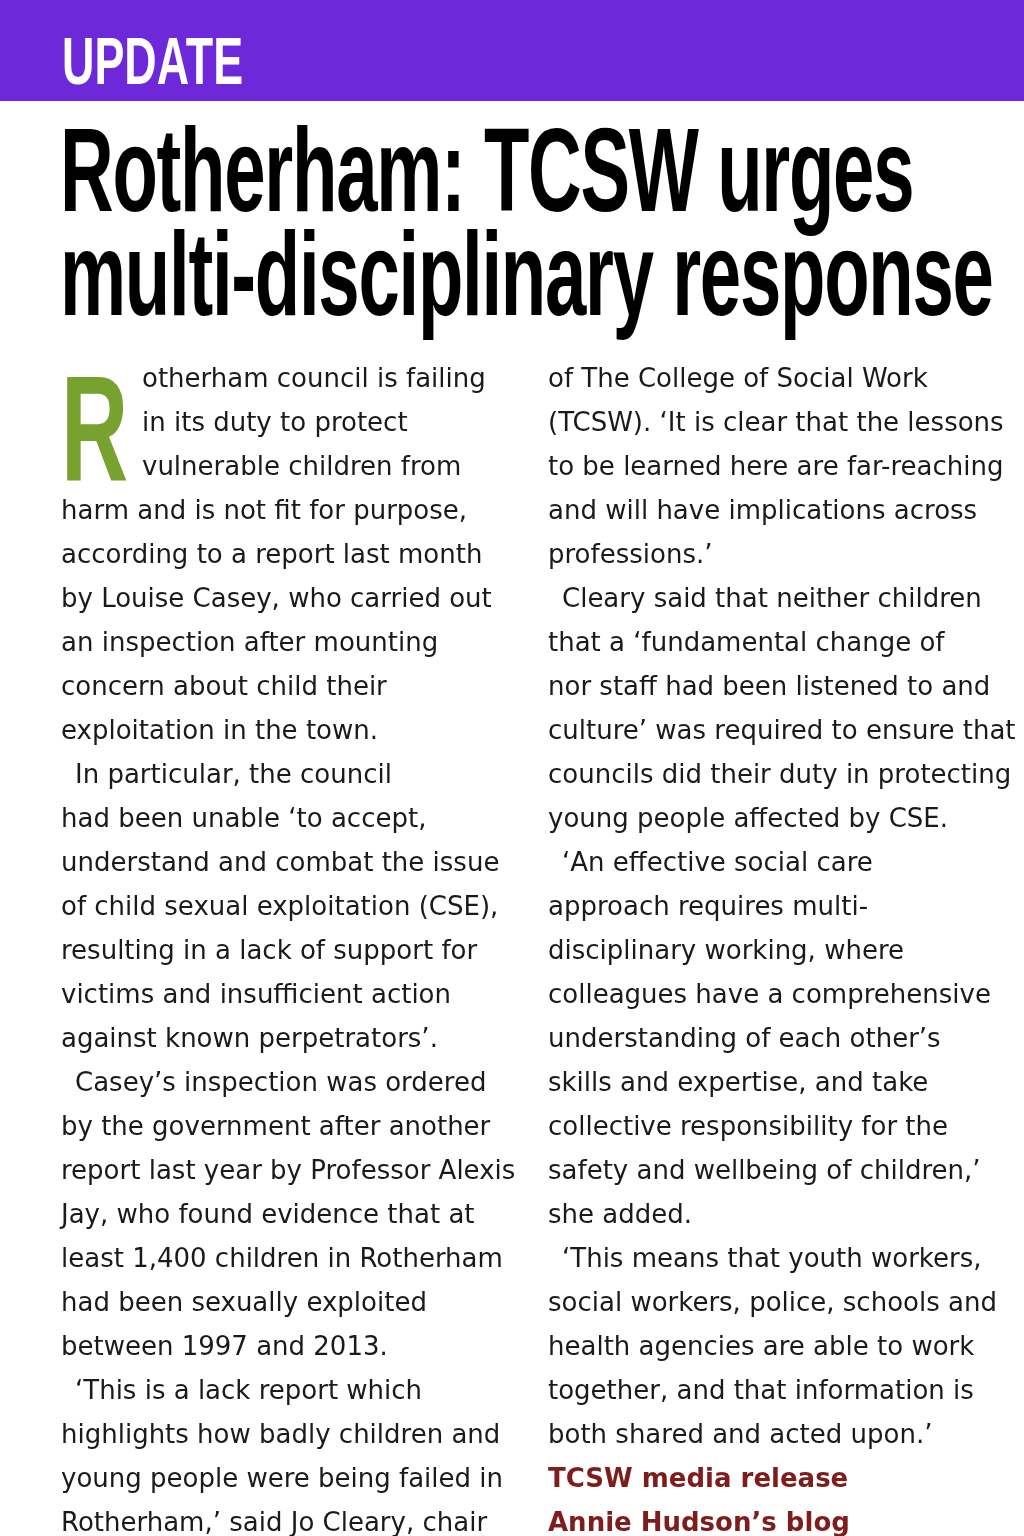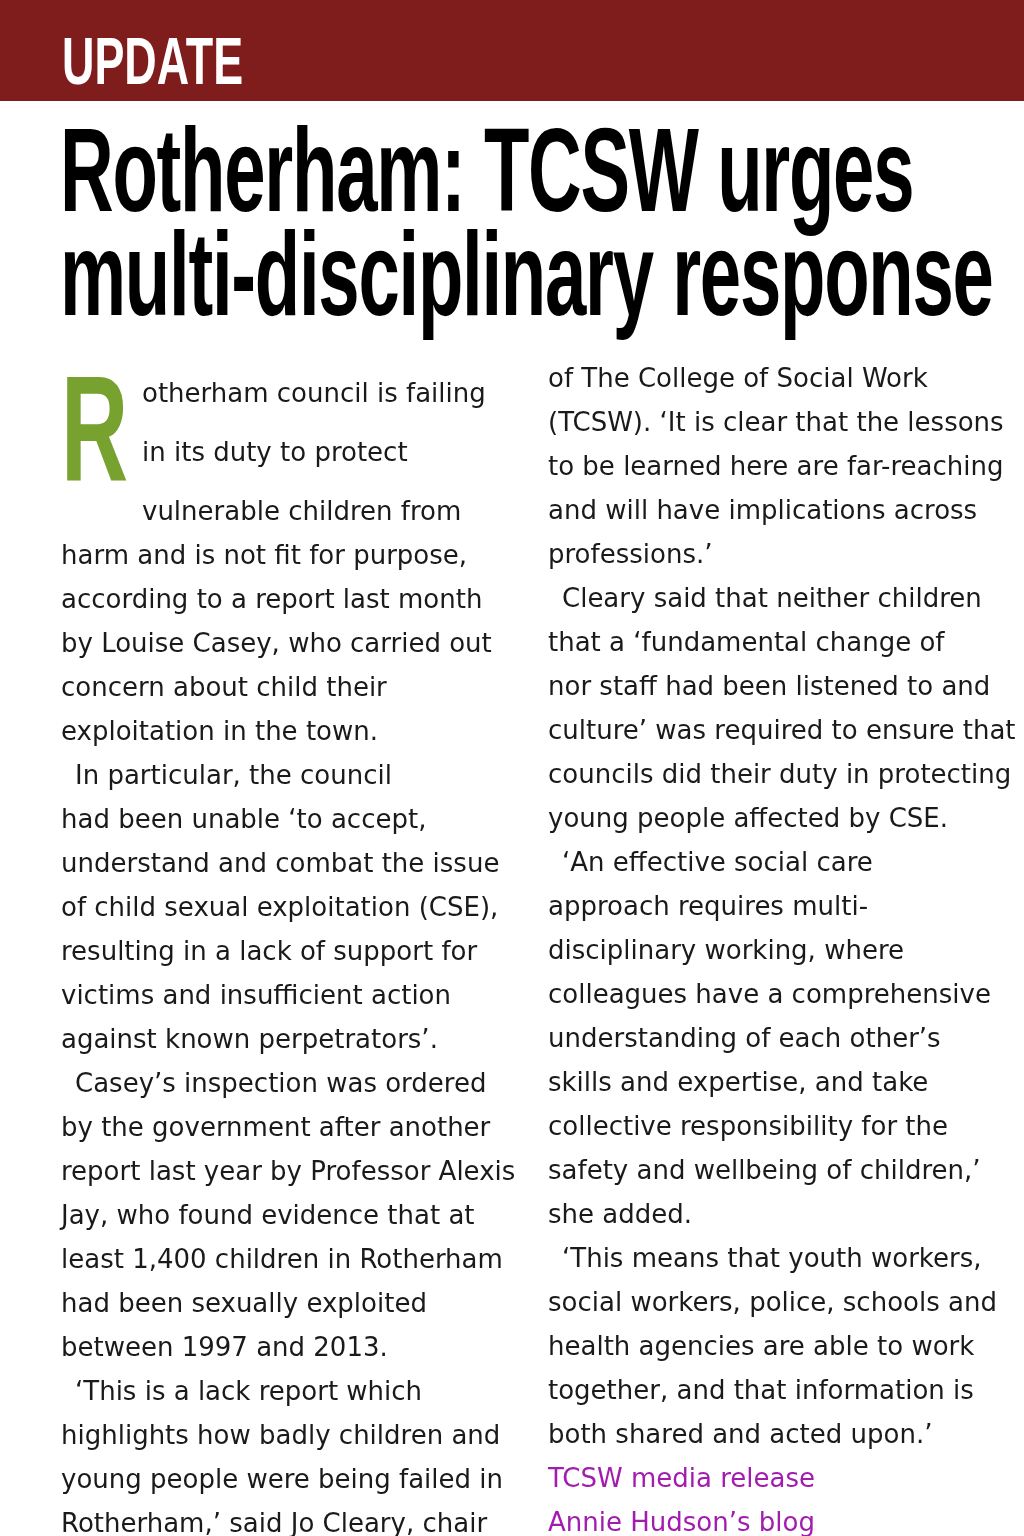--- a/index.html
+++ b/index.html
@@ -1,27 +1,27 @@
 <!DOCTYPE html>
 <html><head>
 <meta charset="utf-8">
 <style>
   html, body { margin: 0; padding: 0; }
   body { width: 1024px; height: 1536px; overflow: hidden; background: #ffffff; position: relative; font-family: "DejaVu Sans", sans-serif; }
-  .banner { position: absolute; left: 0; top: 0; width: 1024px; height: 101px; background: #7f1d1d; }
+  .banner { position: absolute; left: 0; top: 0; width: 1024px; height: 101px; background: #6d28d9; }
   .banner-label { position: absolute; left: 62px; top: 26px; font-family: "Liberation Sans", sans-serif; font-weight: bold; font-size: 66px; line-height: 70px; color: #ffffff; transform: scaleX(0.68); transform-origin: left top; letter-spacing: 0px; white-space: nowrap; }
   .headline { position: absolute; left: 60px; top: 118px; margin: 0; font-family: "Liberation Sans", sans-serif; font-weight: bold; font-size: 118px; line-height: 104px; color: #000000; white-space: nowrap; transform: scaleX(0.63); transform-origin: left top; letter-spacing: -2px; }
   .col { position: absolute; top: 356px; font-size: 26px; line-height: 44px; color: #1a1a1a; }
   .col-left { left: 61px; width: 460px; }
   .col-right { left: 548px; width: 460px; }
   .line { white-space: nowrap; height: 44px; }
   .indent { padding-left: 14px; }
-  .dropcap-line { padding-left: 81px; margin-top: 15px; }
+  .dropcap-line { padding-left: 81px; }
   .dropcap { position: absolute; left: 0px; top: 12px; font-family: "Liberation Sans", sans-serif; font-weight: bold; font-size: 150px; line-height: 120px; color: #78a22f; transform: scaleX(0.62); transform-origin: left top; }
-  .link { display: block; color: #a21caf; font-weight: normal; text-decoration: none; white-space: nowrap; height: 44px; }
+  .link { display: block; color: #7f1d1d; font-weight: bold; text-decoration: none; white-space: nowrap; height: 44px; }
 </style>
 </head>
 <body>
 
 <div class="banner">
   <div class="banner-label">UPDATE</div>
 </div>
 
 <h1 class="headline">
   <div>Rotherham: TCSW urges</div>
@@ -30,20 +30,21 @@
 
 <div class="col col-left">
   <div class="dropcap">R</div>
   <div id="left-lines">
       <div class="line dropcap-line">otherham council is failing</div>
       <div class="line dropcap-line">in its duty to protect</div>
       <div class="line dropcap-line">vulnerable children from</div>
       <div class="line">harm and is not fit for purpose,</div>
       <div class="line">according to a report last month</div>
       <div class="line">by Louise Casey, who carried out</div>
+      <div class="line">an inspection after mounting</div>
       <div class="line">concern about child their</div>
       <div class="line">exploitation in the town.</div>
       <div class="line indent">In particular, the council</div>
       <div class="line">had been unable ‘to accept,</div>
       <div class="line">understand and combat the issue</div>
       <div class="line">of child sexual exploitation (CSE),</div>
       <div class="line">resulting in a lack of support for</div>
       <div class="line">victims and insufficient action</div>
       <div class="line">against known perpetrators’.</div>
       <div class="line indent">Casey’s inspection was ordered</div>

